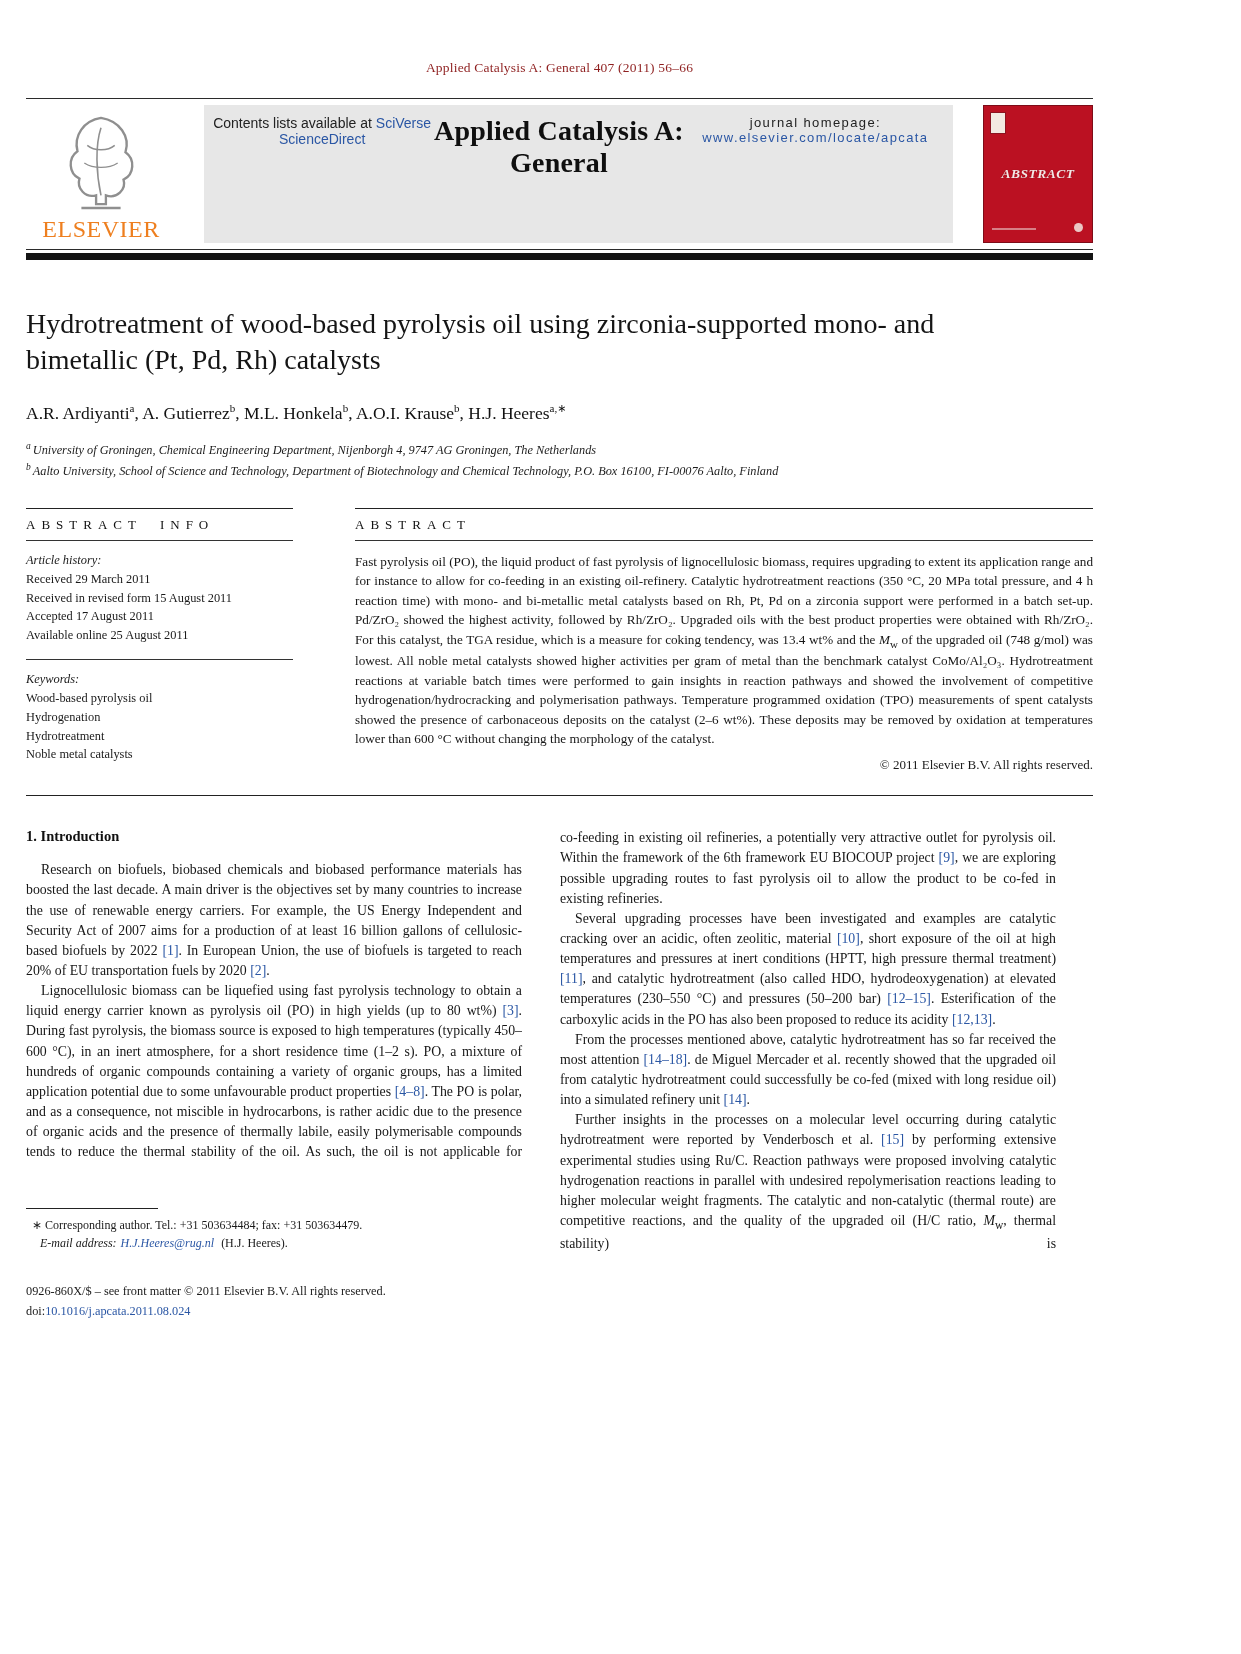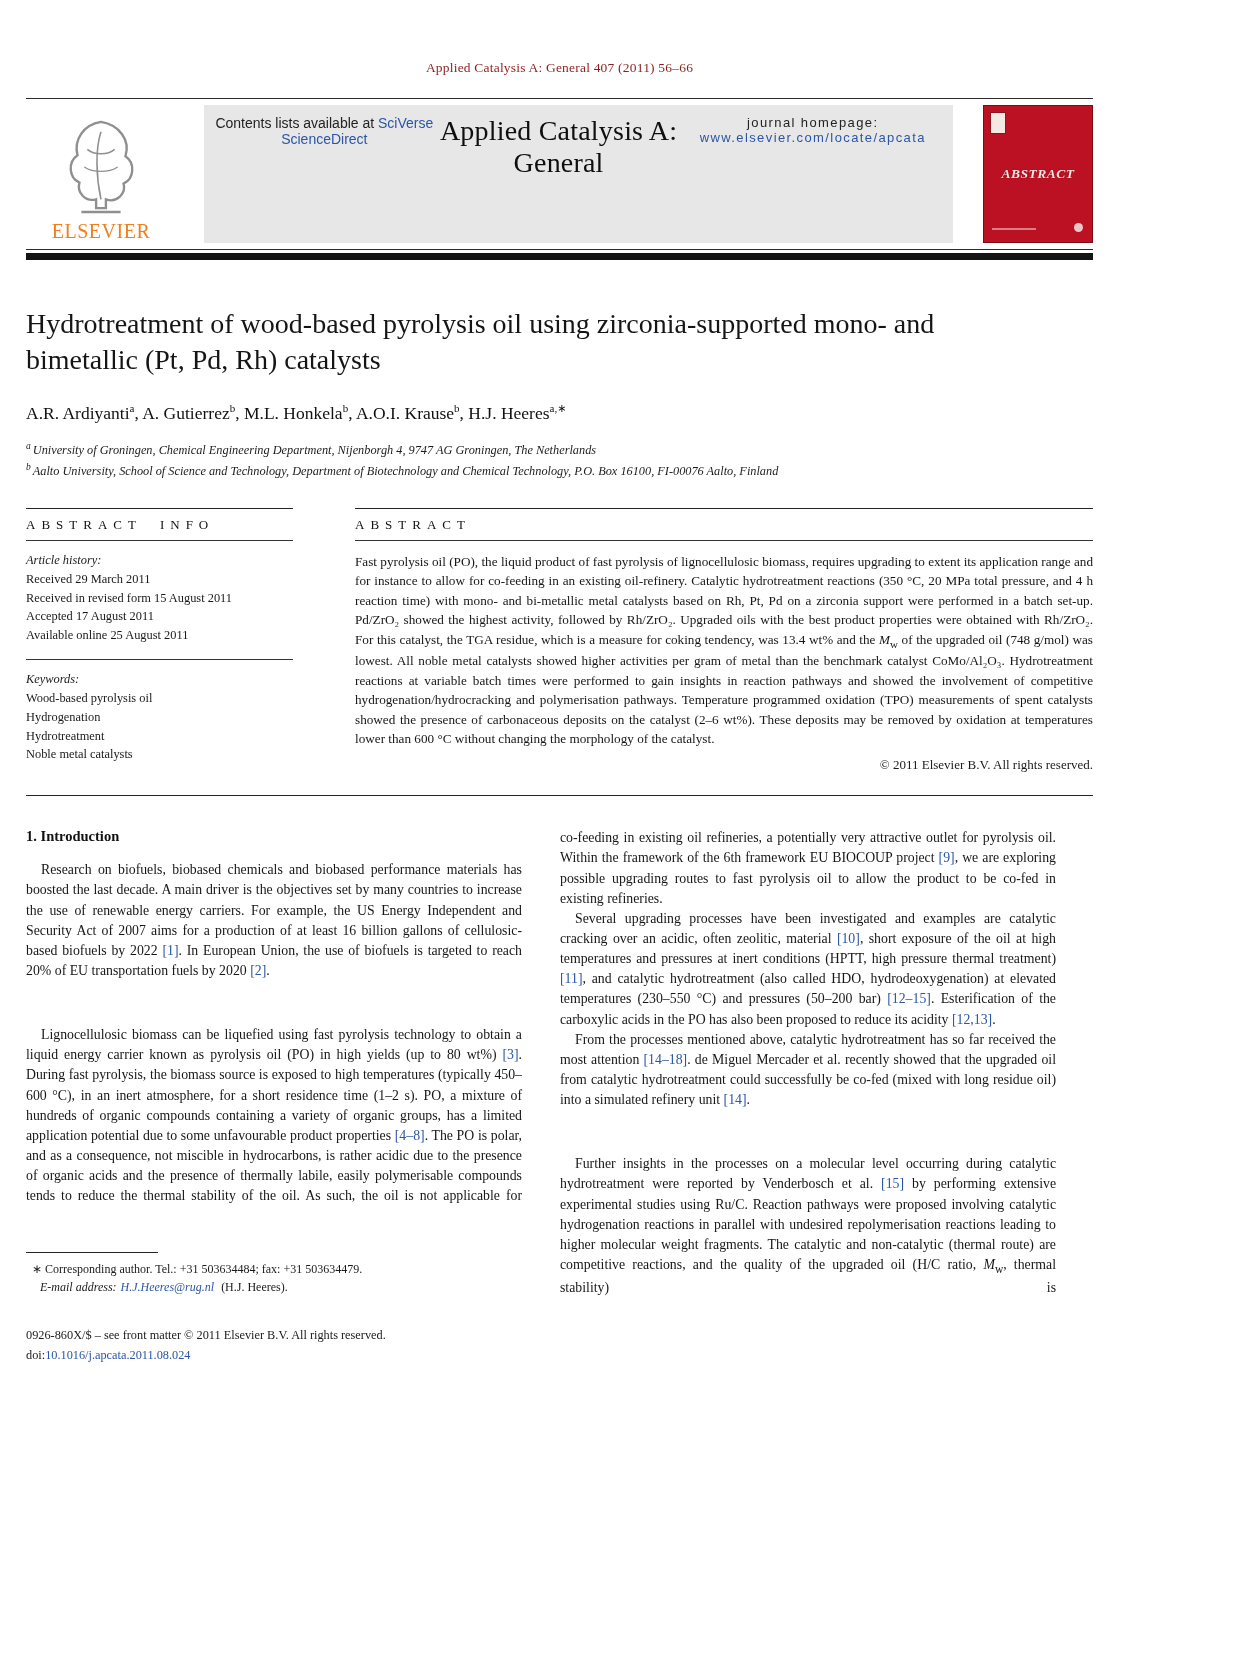--- a/index.html
+++ b/index.html
@@ -20,30 +20,30 @@
 
   
   .masthead {
     display:flex; align-items:stretch;
     border-top:1.5px solid #2b2b2b; border-bottom:1px solid #2b2b2b;
     padding:6px 0; height:152px;
   }
   .logo-block { width:150px; display:flex; flex-direction:column; align-items:center; justify-content:flex-end; }
   .logo-block svg { width:98px; height:104px; display:block; }
   .logo-word {
-    font-family:"Liberation Serif", serif; font-size:20px; letter-spacing:.5px;
+    font-family:"Liberation Serif", serif; font-size:24px; letter-spacing:.5px;
     color:var(--elsevier-orange,#ee7f1f); margin-top:1px;
   }
   .banner-center {
     flex:1; background:var(--banner-gray,#e7e7e7);
     margin:0 30px 0 28px; padding:10px 8px 9px;
     display:flex; flex-direction:row; justify-content:space-between; text-align:center;
   }
   .contents-line { font-family:"Liberation Sans", sans-serif; font-size:14px; color:#222; }
-  .banner-title { font-size:28px; color:#0f0f0f; letter-spacing:.2px; }
+  .banner-title { font-size:28px; color:#0f0f0f; letter-spacing:.2px;font-weight:bold; }
   .homepage-line { font-family:"Liberation Sans", sans-serif; font-size:13px; letter-spacing:1.4px; color:#222; }
   .link { color:var(--link-blue,#2a56a4); text-decoration:none; cursor:pointer; }
   .cite { color:var(--link-blue,#2a56a4); }
 
   .cover {
     width:110px; height:138px; position:relative;
     background:var(--cover-red,#bb1122);
     border:1px solid #7e0c18; overflow:hidden;
     display:flex; align-items:center; justify-content:center;
   }
@@ -84,21 +84,21 @@
   .abs-copyright { text-align:right; font-size:13px; margin-top:9px; }
   .bottom-rule { border-top:1.1px solid #222; margin-top:22px; }
 
   
   .main { display:flex; margin-top:32px; }
   .col-left { width:496px; flex:none; }
   .col-right { width:496px; flex:none; margin-left:38px; }
   .section-heading { font-size:14.5px; font-weight:bold; margin-bottom:15px; color:#111; }
   .para { font-size:13.8px; line-height:1.46; text-align:justify; text-indent:15px; color:#161616; }
   .noindent { text-indent:0; }
-  .cont { text-align-last:justify;margin-top:44px; -moz-text-align-last:justify; }
+  .cont { text-align-last:justify; -moz-text-align-last:justify; }
 
   
   .footnote { margin-top:46px; font-size:12px; line-height:1.5; }
   .fn-rule { width:132px; border-top:1px solid #222; margin-bottom:7px; }
   .fn-line1 { padding-left:14px; text-indent:-8px; }
   .fn-line2 { padding-left:14px; }
   .em { font-style:italic; margin-right:4px; }
   .footer-ids { margin-top:30px; font-size:12.3px; line-height:1.6; }
 </style>
 </head>

